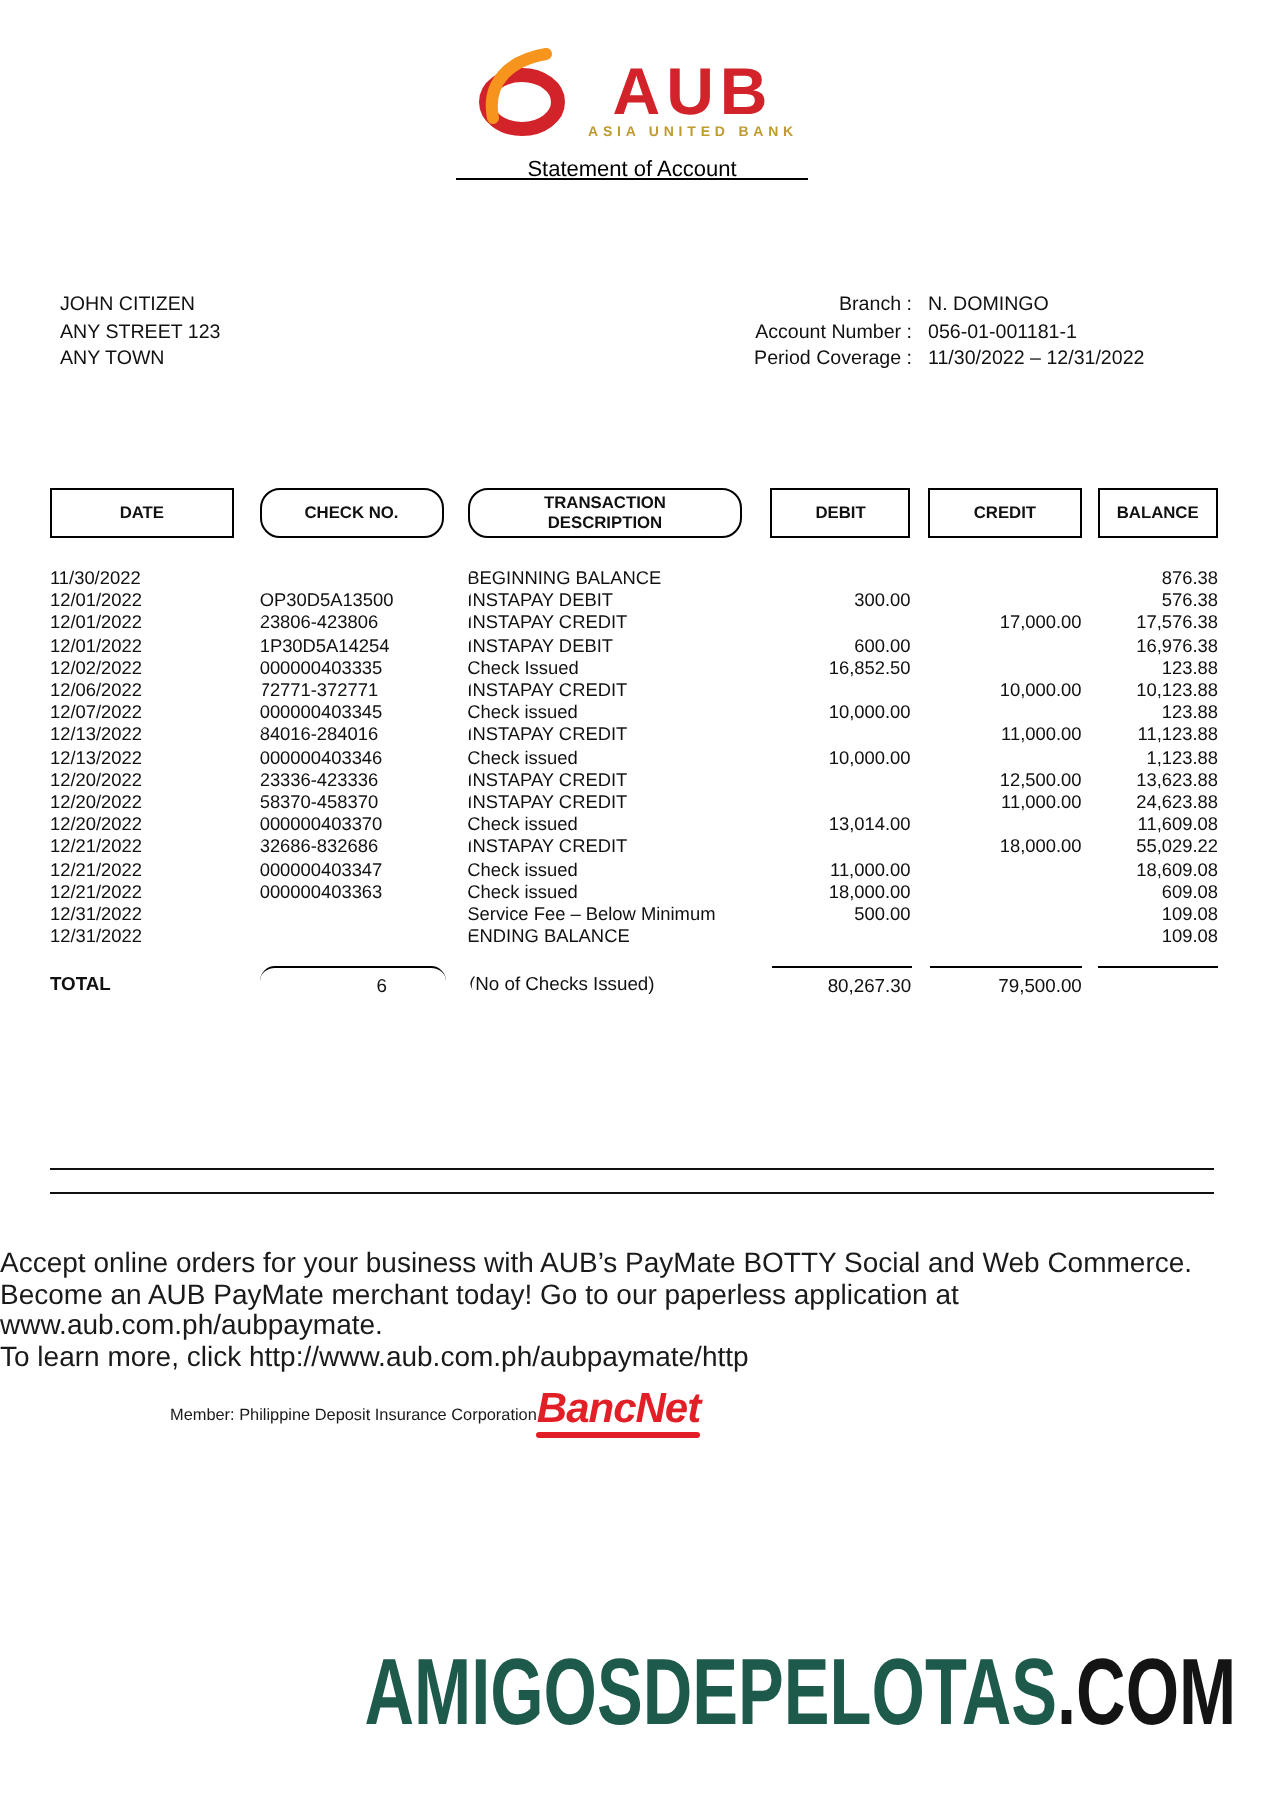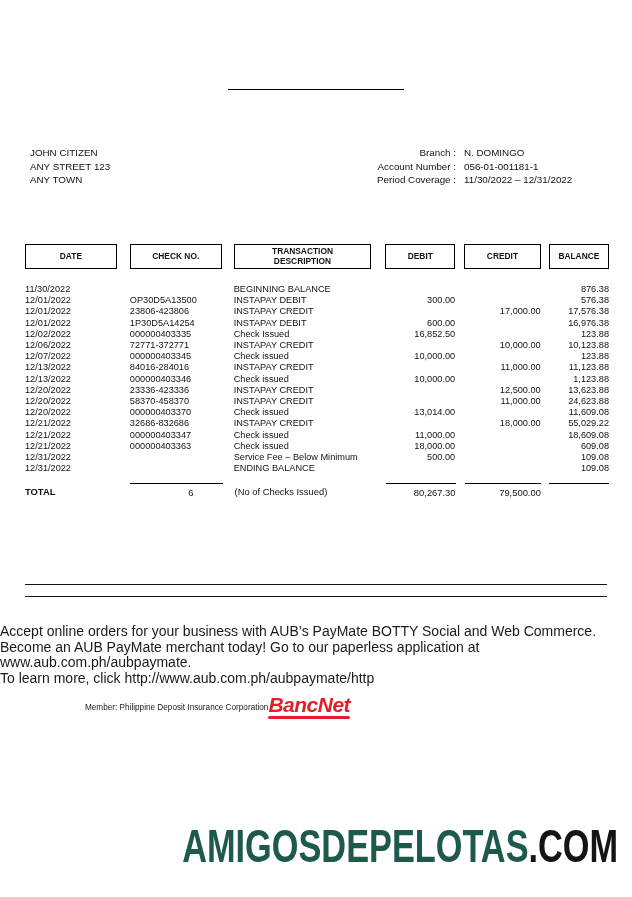--- a/index.html
+++ b/index.html
@@ -39,22 +39,22 @@
   
   .stmt-table { position:absolute; top:244px; left:25px; width:584px; }
   .thead { display:flex; }
   .th {
     border:1.4px solid #000; height:25px; box-sizing:border-box;
     display:flex; align-items:center; justify-content:center;
     font-weight:bold; font-size:8.4px; text-align:center;
     white-space:pre-line; line-height:9.5px;
   }
   .col-date    { width:96px; }
-  .col-check   { width:96px;  margin-left:13px; }
-  .col-desc    { width:144px; margin-left:12px; }
+  .col-check   { width:96px;  margin-left:13px;border-radius:10px; }
+  .col-desc    { width:144px; margin-left:12px;border-radius:10px; }
   .col-debit   { width:73px;  margin-left:14px; }
   .col-credit  { width:80px;  margin-left:9px; }
   .col-balance { width:63px;  margin-left:8px; }
 
   .tbody { margin-top:15px; }
   .trow { display:flex; font-size:9.2px; line-height:11.2px; }
   .cell { box-sizing:border-box; white-space:nowrap; overflow:hidden; }
   .cell.col-debit, .cell.col-credit, .cell.col-balance { text-align:right; }
 
   .total-row { display:flex; font-size:9.4px; margin-top:9px; }
@@ -89,20 +89,35 @@
     transform:scaleX(0.73); transform-origin:100% 50%;
   }
   .wm-main { color:var(--watermark-teal, #1d5a4b); }
   .wm-suffix { color:#141414; }
 </style>
 </head>
 <body>
 
 <div class="page">
 
+  <div class="header">
+    <div class="logo-row">
+      <span>
+        <svg width="54" height="46" viewBox="0 0 54 46">
+          <ellipse cx="28" cy="27" rx="18" ry="13.5" fill="none" stroke="#d2232a" stroke-width="7"></ellipse>
+          <path d="M40 3 C22 6, 10 17, 13.5 35" fill="none" stroke="#f7941d" stroke-width="6" stroke-linecap="round"></path>
+        </svg>
+      </span>
+      <span class="logo-text-col">
+        <span class="bank-name">AUB</span>
+        <span class="bank-subtitle">ASIA UNITED BANK</span>
+      </span>
+    </div>
+    <div class="doc-title">Statement of Account</div>
+  </div>
   <div class="title-divider"></div>
 
   <div class="info">
     <div class="customer-block">
       <div>JOHN CITIZEN</div>
       <div>ANY STREET 123</div>
       <div>ANY TOWN</div>
     </div>
     <div class="acct-grid">
       <div class="acct-label">Branch :</div>

